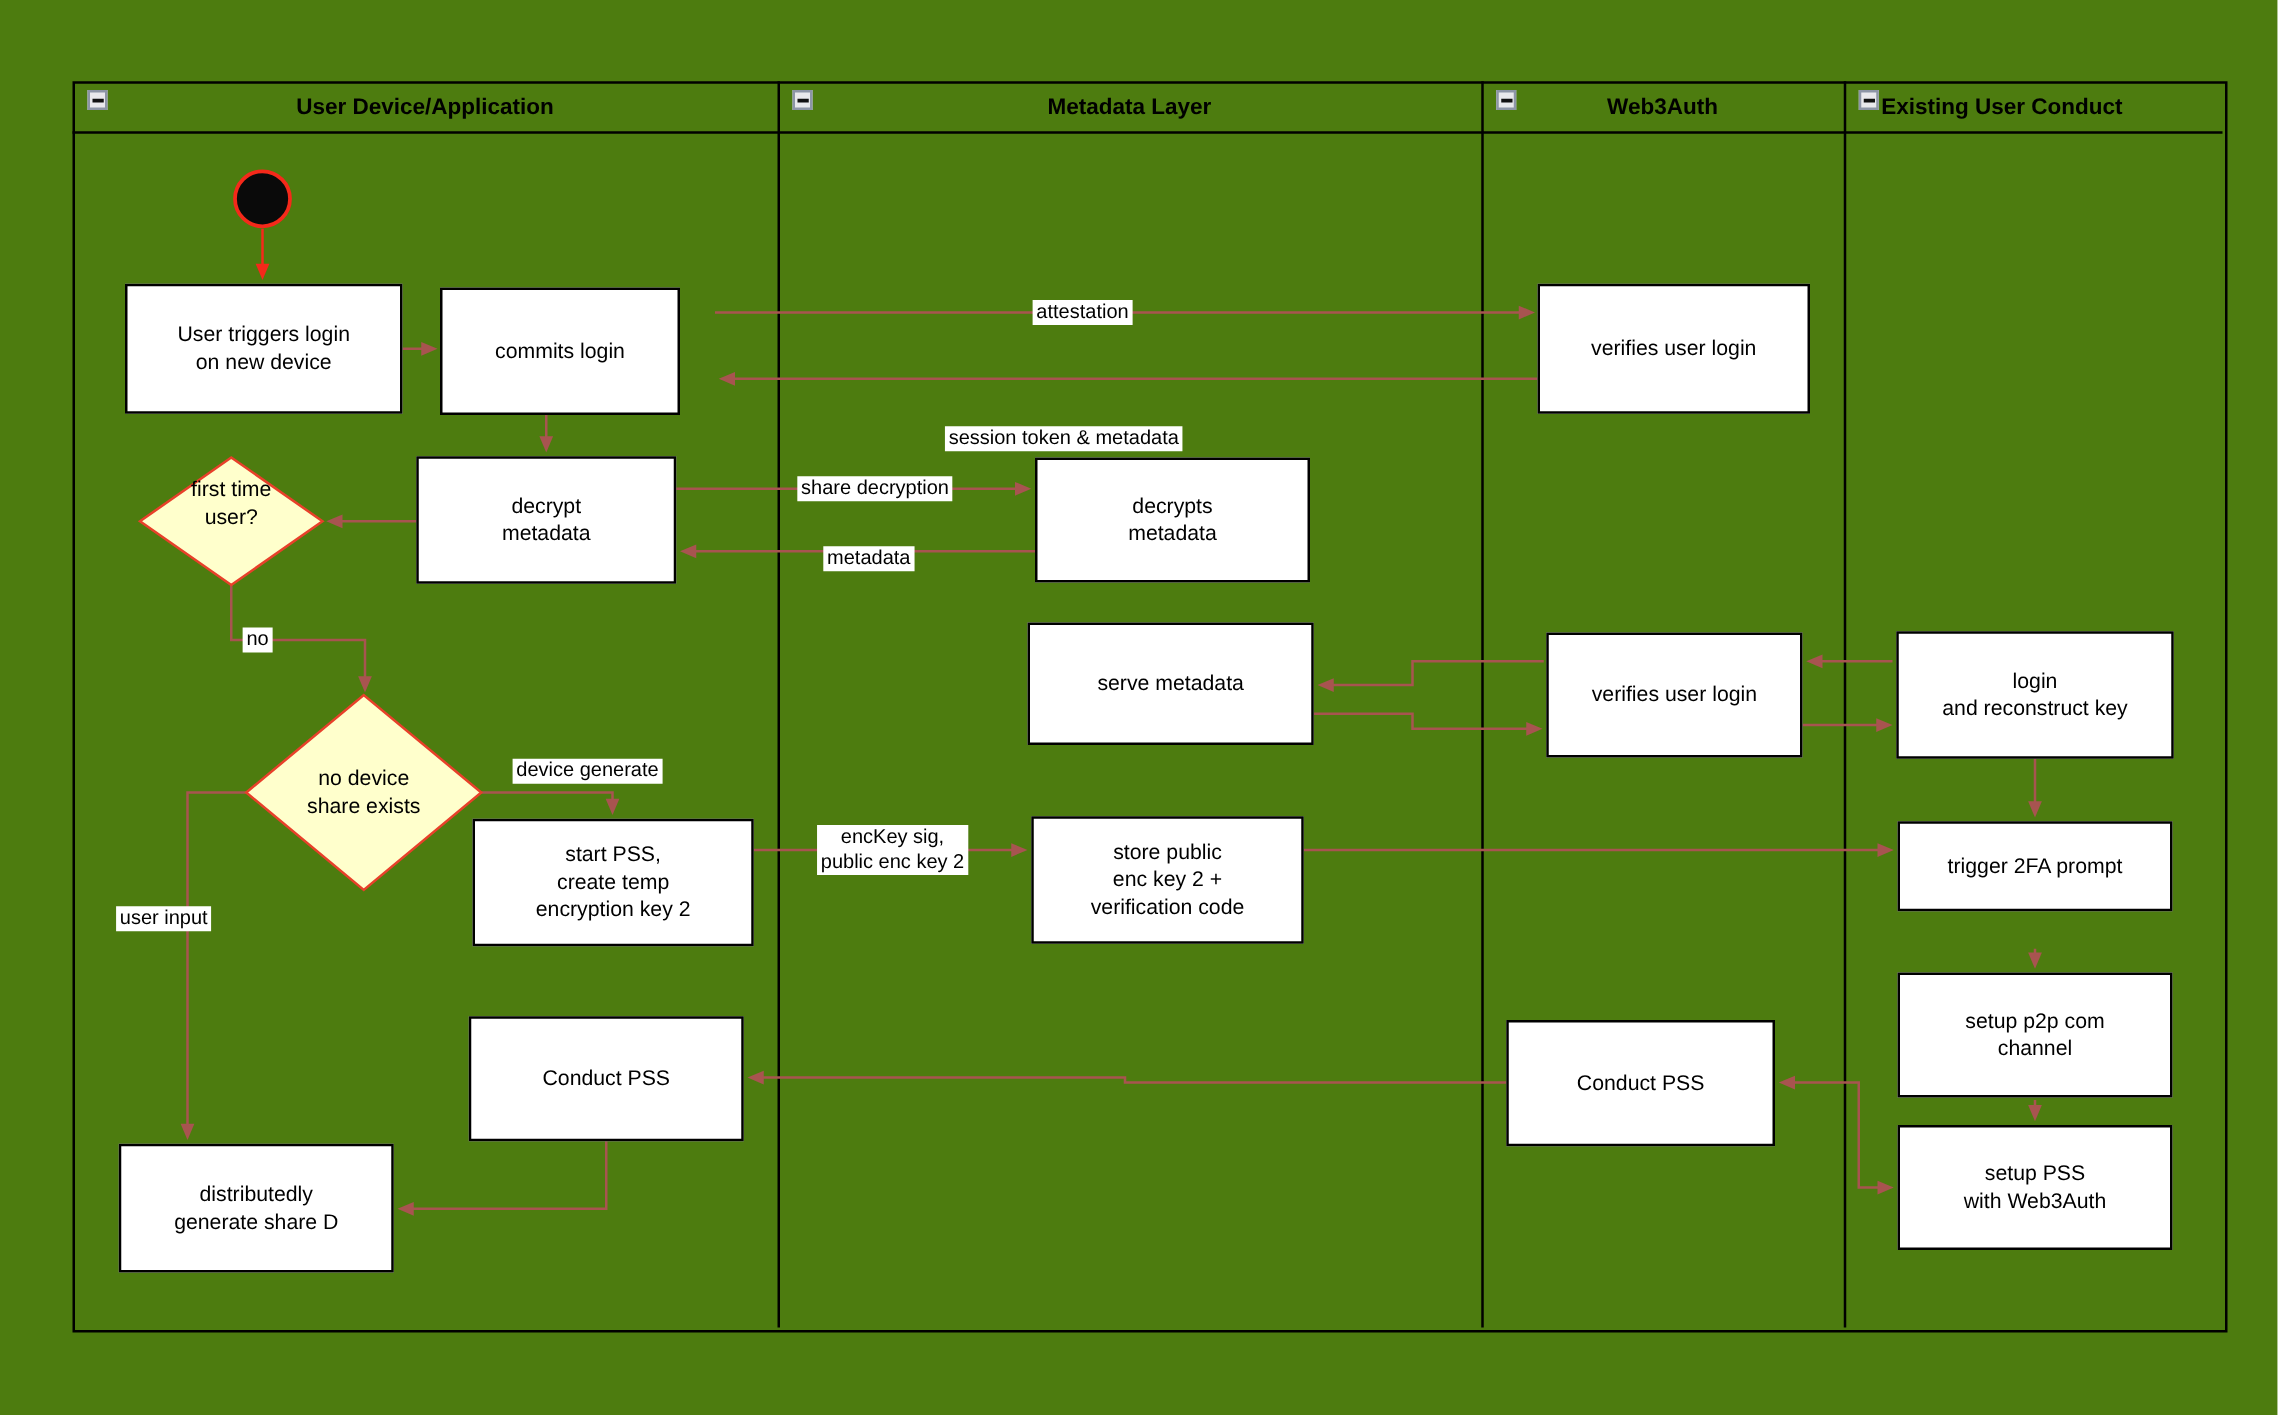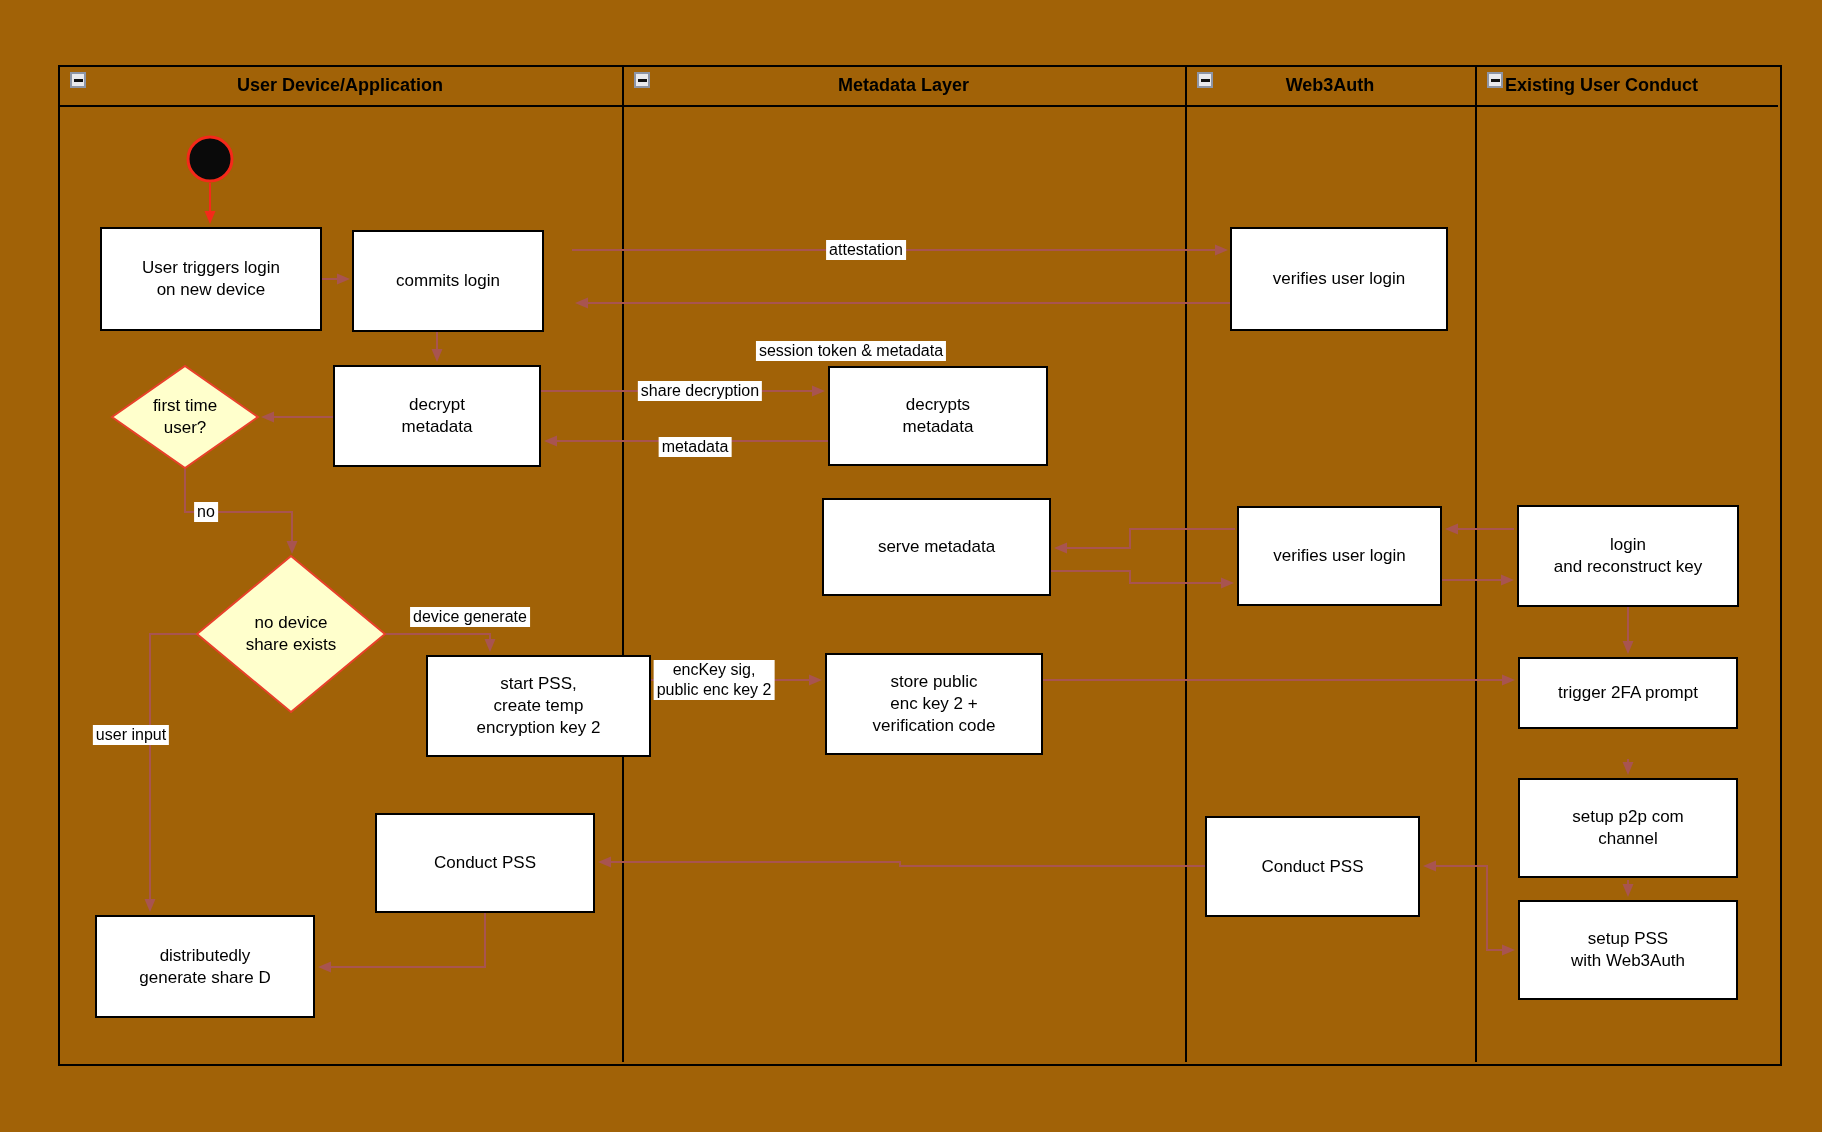--- a/index.html
+++ b/index.html
@@ -1,16 +1,16 @@
 <!DOCTYPE html>
 <html><head>
 <meta charset="utf-8">
 <style>
   html,body{margin:0;padding:0;background:#ffffff;}
-  #canvas{position:relative;width:1822px;height:1132px;background:#a16207;overflow:hidden;
+  #canvas{position:relative;width:1822px;height:1132px;background:#4d7c0f;overflow:hidden;
           font-family:"Liberation Sans","DejaVu Sans",sans-serif;}
   .frame{position:absolute;border:2px solid #000;background:transparent;}
   .vline{position:absolute;width:0;border-left:2px solid #000;}
   .hline{position:absolute;height:0;border-top:2px solid #000;}
   .lane-title{position:absolute;font-weight:bold;font-size:18px;color:#000;text-align:center;
               line-height:40px;white-space:nowrap;}
   .collapse{position:absolute;width:16px;height:16px;background:#e9e9ec;border:2px solid #8d95a6;
             box-sizing:border-box;display:flex;align-items:center;justify-content:center;}
   .collapse .bar{width:9px;height:3px;background:#111;}
   svg{position:absolute;left:0;top:0;}
@@ -97,37 +97,37 @@
       <polygon points="1423,866 1436,860.5 1436,871.5" fill="#a85450"></polygon>
       <path d="M1205 866 L900 866 L900 862 L609 862" fill="none" stroke="#a85450" stroke-width="2"></path>
       <polygon points="598,862 611,856.5 611,867.5" fill="#a85450"></polygon>
       <path d="M485 913 L485 967 L329 967" fill="none" stroke="#a85450" stroke-width="2"></path>
       <polygon points="318,967 331,961.5 331,972.5" fill="#a85450"></polygon>
       <circle cx="210" cy="159" r="22" fill="#0a0a0a" stroke="#f5291a" stroke-width="3"></circle>
       <polygon points="112,417 185,366 258,417 185,468" fill="#ffffcc" stroke="#e8402a" stroke-width="2"></polygon>
       <polygon points="197,634 291,556 385,634 291,712" fill="#ffffcc" stroke="#e8402a" stroke-width="2"></polygon>
     </svg>
   <div id="nodes">
-      <div class="dtext" style="left: 112px; top: 366px; width: 146px; height: 102px; text-align: center;">first time
+      <div class="dtext" style="left: 112px; top: 352px; width: 146px; height: 102px; text-align: center;">first time
 user?</div>
       <div class="dtext" style="left: 197px; top: 556px; width: 188px; height: 156px;">no device
 share exists</div>
       <div class="node" style="left: 100px; top: 227px; width: 222px; height: 104px;">User triggers login
 on new device</div>
       <div class="node" style="left: 352px; top: 230px; width: 192px; height: 102px;">commits login</div>
       <div class="node" style="left: 1230px; top: 227px; width: 218px; height: 104px;">verifies user login</div>
       <div class="node" style="left: 333px; top: 365px; width: 208px; height: 102px;">decrypt
 metadata</div>
       <div class="node" style="left: 828px; top: 366px; width: 220px; height: 100px;">decrypts
 metadata</div>
       <div class="node" style="left: 822px; top: 498px; width: 229px; height: 98px;">serve metadata</div>
       <div class="node" style="left: 1237px; top: 506px; width: 205px; height: 100px;">verifies user login</div>
       <div class="node" style="left: 1517px; top: 505px; width: 222px; height: 102px;">login
 and reconstruct key</div>
-      <div class="node" style="left: 378px; top: 655px; width: 225px; height: 102px; margin-left: 48px;">start PSS,
+      <div class="node" style="left: 378px; top: 655px; width: 225px; height: 102px;">start PSS,
 create temp
 encryption key 2</div>
       <div class="node" style="left: 825px; top: 653px; width: 218px; height: 102px;">store public
 enc key 2 +
 verification code</div>
       <div class="node" style="left: 1518px; top: 657px; width: 220px; height: 72px;">trigger 2FA prompt</div>
       <div class="node" style="left: 1518px; top: 778px; width: 220px; height: 100px;">setup p2p com
 channel</div>
       <div class="node" style="left: 1518px; top: 900px; width: 220px; height: 100px;">setup PSS
 with Web3Auth</div>

